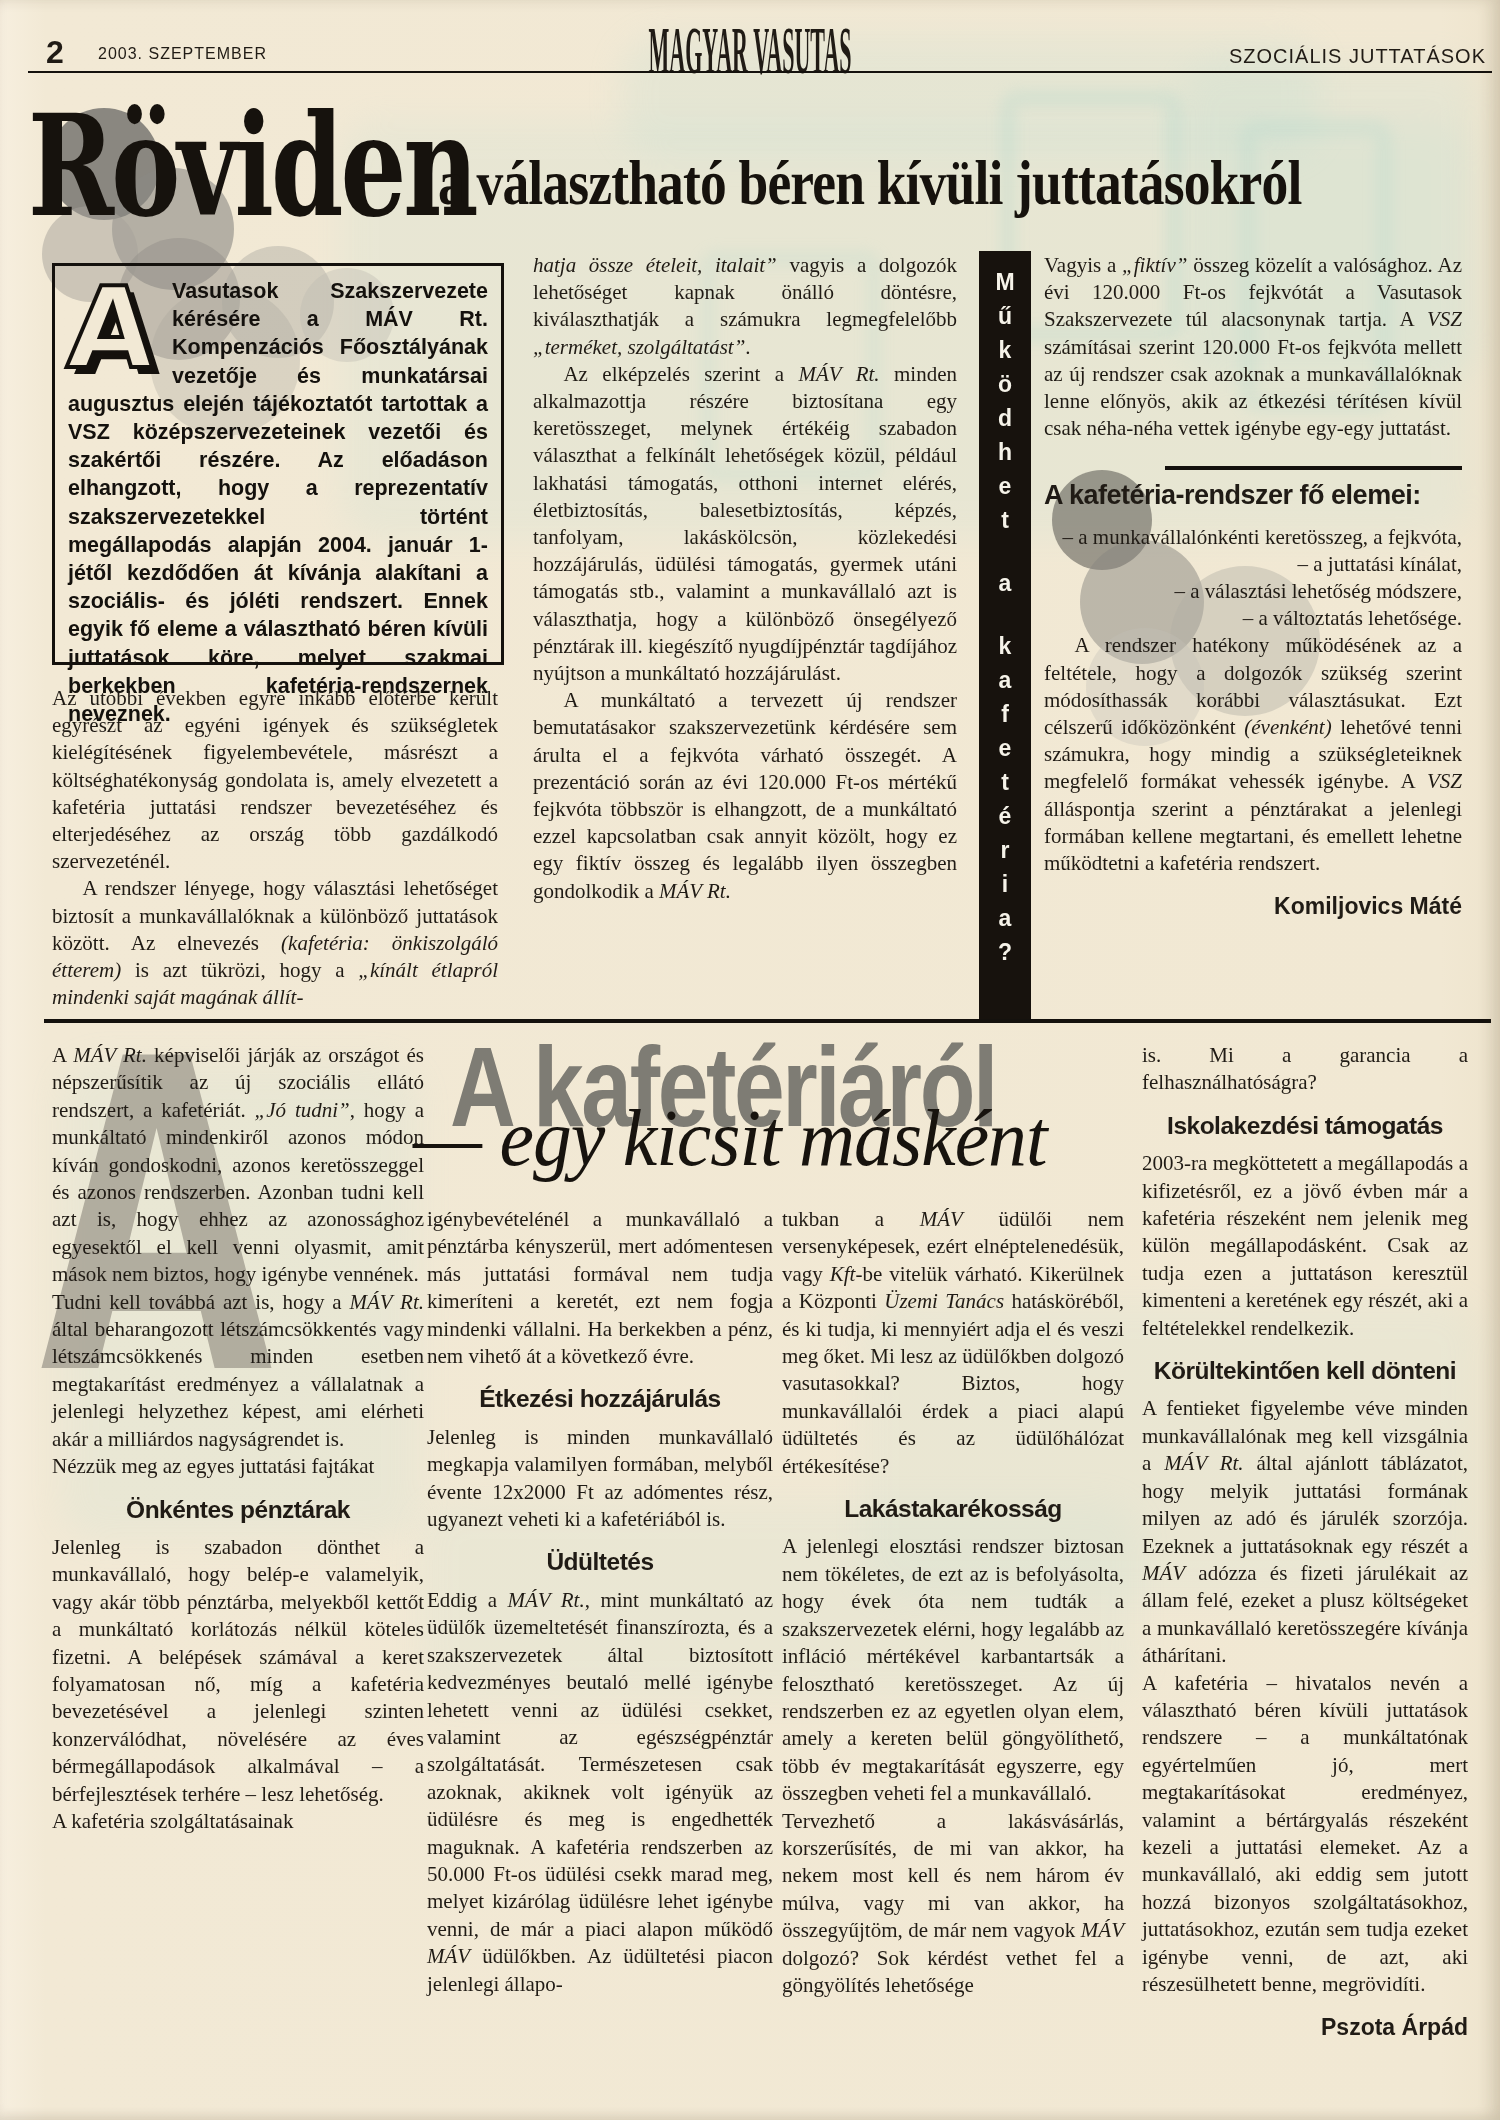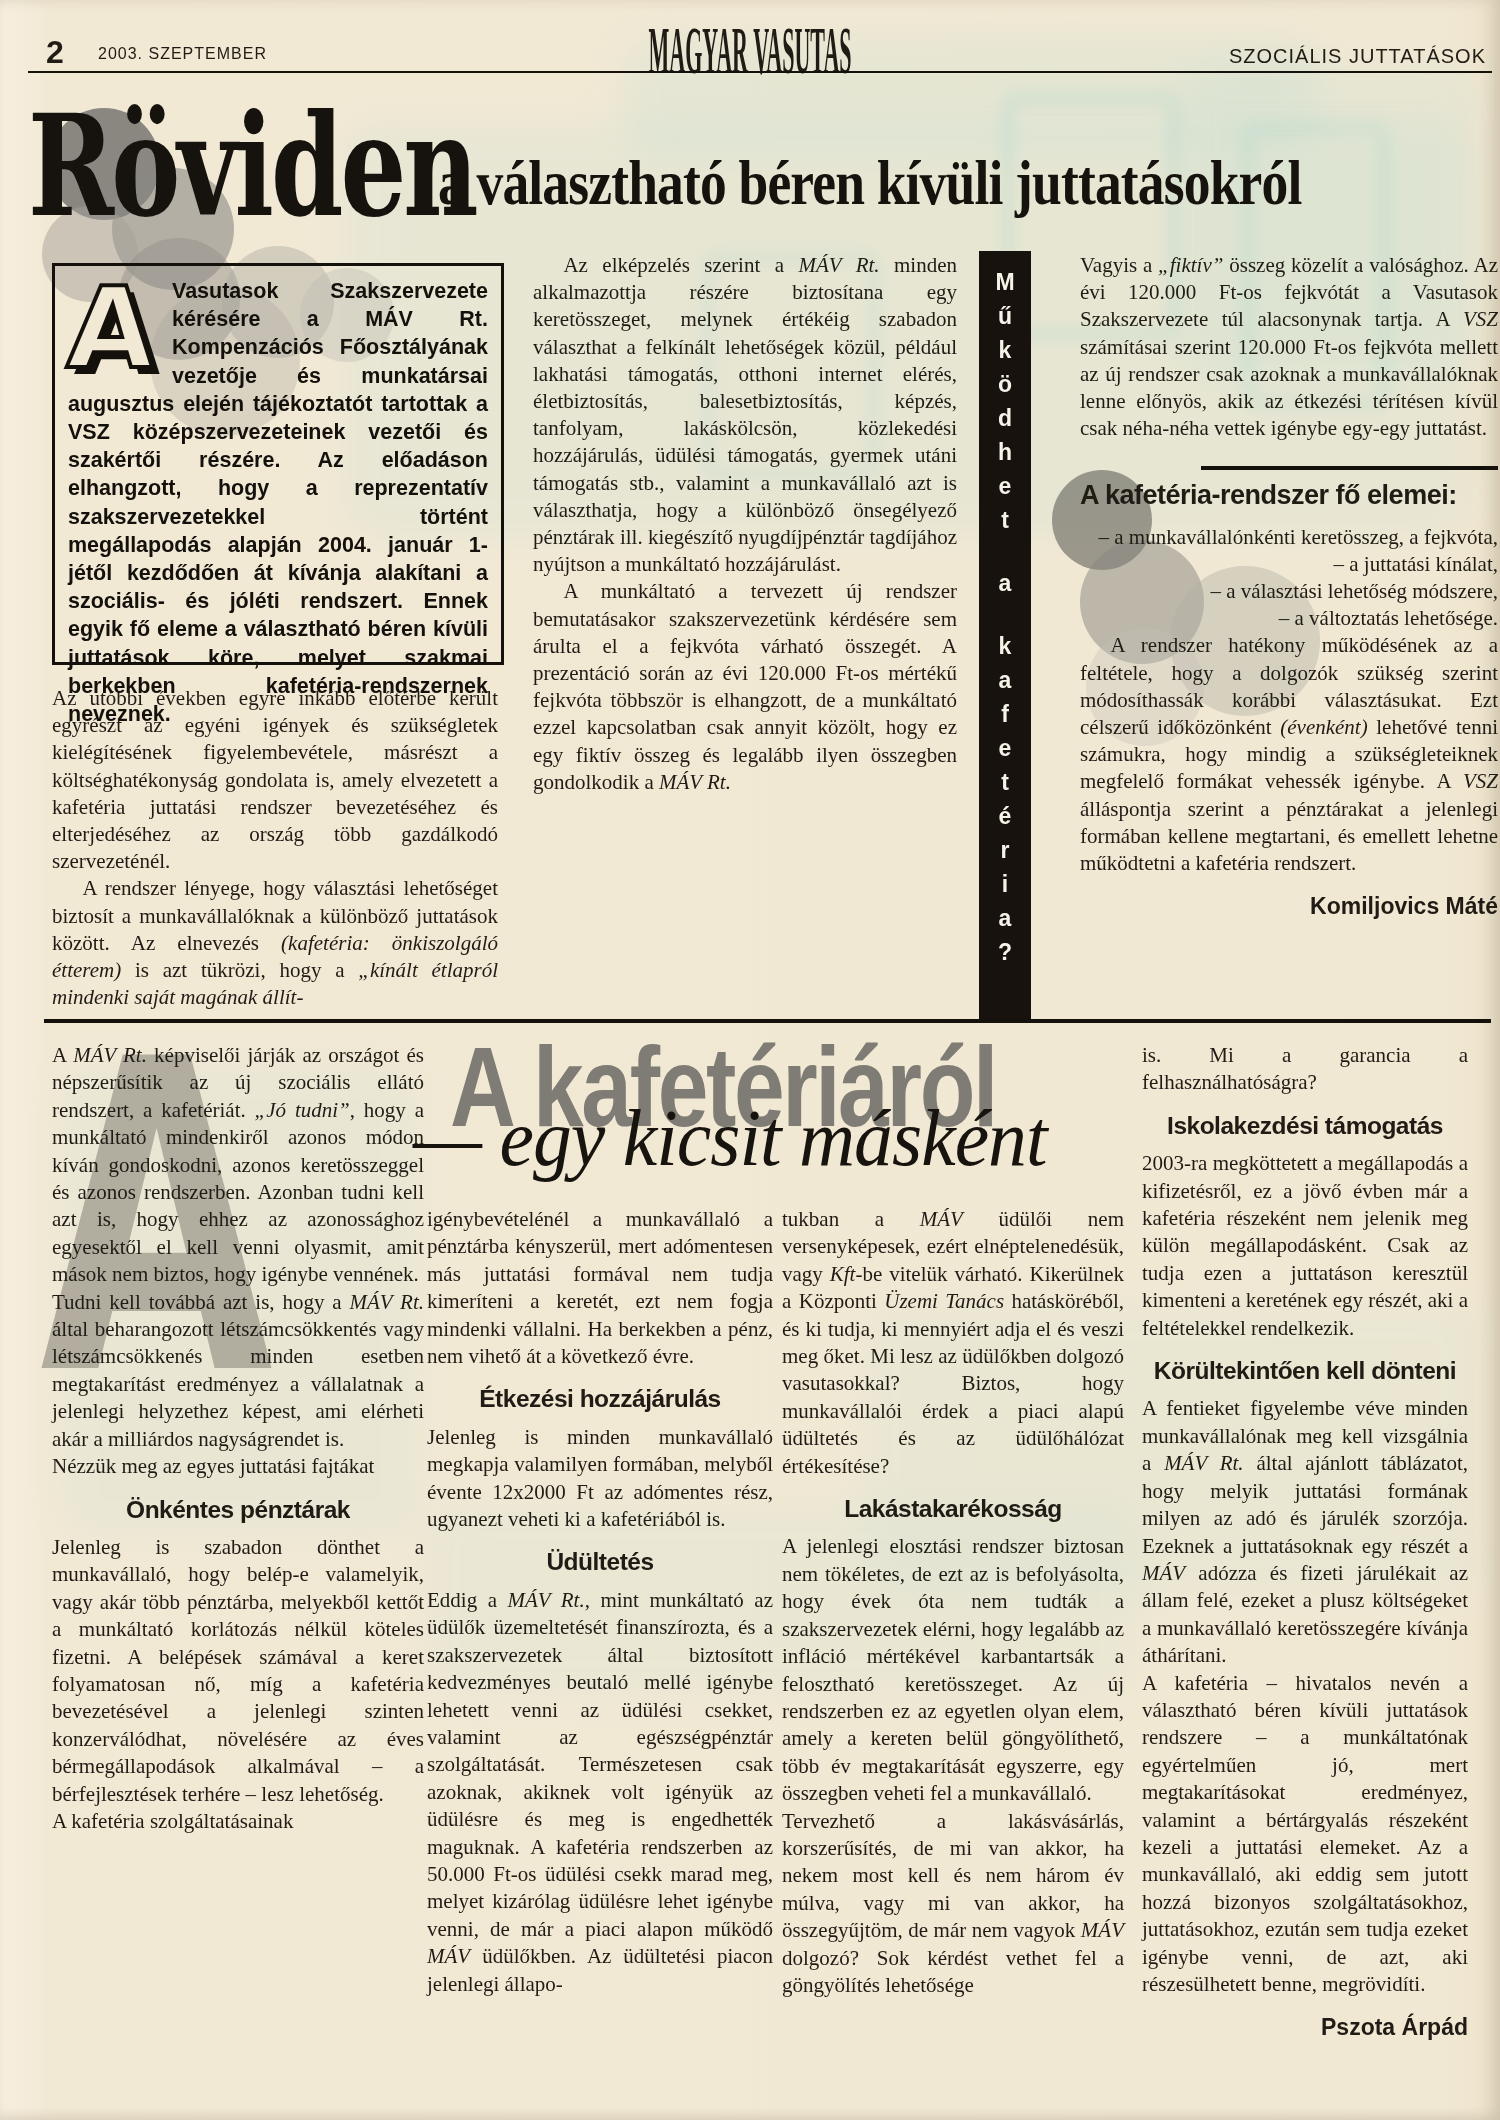--- a/index.html
+++ b/index.html
@@ -28,21 +28,21 @@
   .dropcap{float:left;width:96px;font-family:"DejaVu Sans",sans-serif;font-weight:700;font-size:112px;line-height:90px;
            color:#f2e9d5;-webkit-text-stroke:4px #14110d;text-shadow:8px 7px 0 #14110d;transform:skewX(-3deg);margin:6px 8px 0 0;}
   
   .colA,.colB{position:absolute;text-align:justify;font-size:21px;z-index:2;}
   .colA{line-height:27.2px;}
   .colB{line-height:27.4px;}
   .colA p,.colB p{margin:0;}
   .ind{text-indent:1.45em;}
   #a1c1{left:52px;top:685px;width:446px;}
   #a1c2{left:533px;top:252px;width:424px;}
-  #a1c3{left:1080px;top:252px;width:418px;}
+  #a1c3{left:1044px;top:252px;width:418px;}
   #a2c1{left:52px;top:1042px;width:372px;}
   #a2c2{left:427px;top:1206px;width:346px;}
   #a2c3{left:782px;top:1206px;width:342px;}
   #a2c4{left:1142px;top:1042px;width:326px;}
   
   .strip{position:absolute;left:979px;top:251px;width:52px;height:771px;background:#17120d;display:flex;flex-direction:column;
          align-items:center;padding-top:14px;box-sizing:border-box;z-index:2;}
   .strip-ch{color:#f6f3e9;font-family:"Liberation Sans",sans-serif;font-weight:700;font-size:23px;line-height:34px;height:34px;}
   .strip-gap{height:29px;}
   
@@ -103,20 +103,21 @@
     <span class="dropcap">A</span>
     <span>Vasutasok Szakszervezete kérésére a MÁV Rt. Kompenzációs Főosztályának vezetője és munkatársai augusztus elején tájékoztatót tartottak a VSZ középszervezeteinek vezetői és szakértői részére. Az előadáson elhangzott, hogy a reprezentatív szakszervezetekkel történt megállapodás alapján 2004. január 1-jétől kezdődően át kívánja alakítani a szociális- és jóléti rendszert. Ennek egyik fő eleme a választható béren kívüli juttatások köre, melyet szakmai berkekben kafetéria-rendszernek neveznek.</span>
   </div>
 
   <div class="colA" id="a1c1">
     <p>Az utóbbi években egyre inkább előtérbe került egyrészt az egyéni igények és szükségletek kielégítésének figyelembevétele, másrészt a költséghatékonyság gondolata is, amely elvezetett a kafetéria juttatási rendszer bevezetéséhez és elterjedéséhez az ország több gazdálkodó szervezeténél.</p>
     <p class="ind">A rendszer lényege, hogy választási lehetőséget biztosít a munkavállalóknak a különböző juttatások között. Az elnevezés <i>(kafetéria: önkiszolgáló étterem)</i> is azt tükrözi, hogy a <i>„kínált étlapról mindenki saját magának állít-</i></p>
   </div>
 
   <div class="colA" id="a1c2">
+    <p><i>hatja össze ételeit, italait”</i> vagyis a dolgozók lehetőséget kapnak önálló döntésre, kiválaszthatják a számukra legmegfelelőbb <i>„terméket, szolgáltatást”</i>.</p>
     <p class="ind">Az elképzelés szerint a <i>MÁV Rt.</i> minden alkalmazottja részére biztosítana egy keretösszeget, melynek értékéig szabadon választhat a felkínált lehetőségek közül, például lakhatási támogatás, otthoni internet elérés, életbiztosítás, balesetbiztosítás, képzés, tanfolyam, lakáskölcsön, közlekedési hozzájárulás, üdülési támogatás, gyermek utáni támogatás stb., valamint a munkavállaló azt is választhatja, hogy a különböző önsegélyező pénztárak ill. kiegészítő nyugdíjpénztár tagdíjához nyújtson a munkáltató hozzájárulást.</p>
     <p class="ind">A munkáltató a tervezett új rendszer bemutatásakor szakszervezetünk kérdésére sem árulta el a fejkvóta várható összegét. A prezentáció során az évi 120.000 Ft-os mértékű fejkvóta többször is elhangzott, de a munkáltató ezzel kapcsolatban csak annyit közölt, hogy ez egy fiktív összeg és legalább ilyen összegben gondolkodik a <i>MÁV Rt.</i></p>
   </div>
 
   <div class="strip">
       <div class="strip-ch">M</div>
       <div class="strip-ch">ű</div>
       <div class="strip-ch">k</div>
       <div class="strip-ch">ö</div>
       <div class="strip-ch">d</div>

